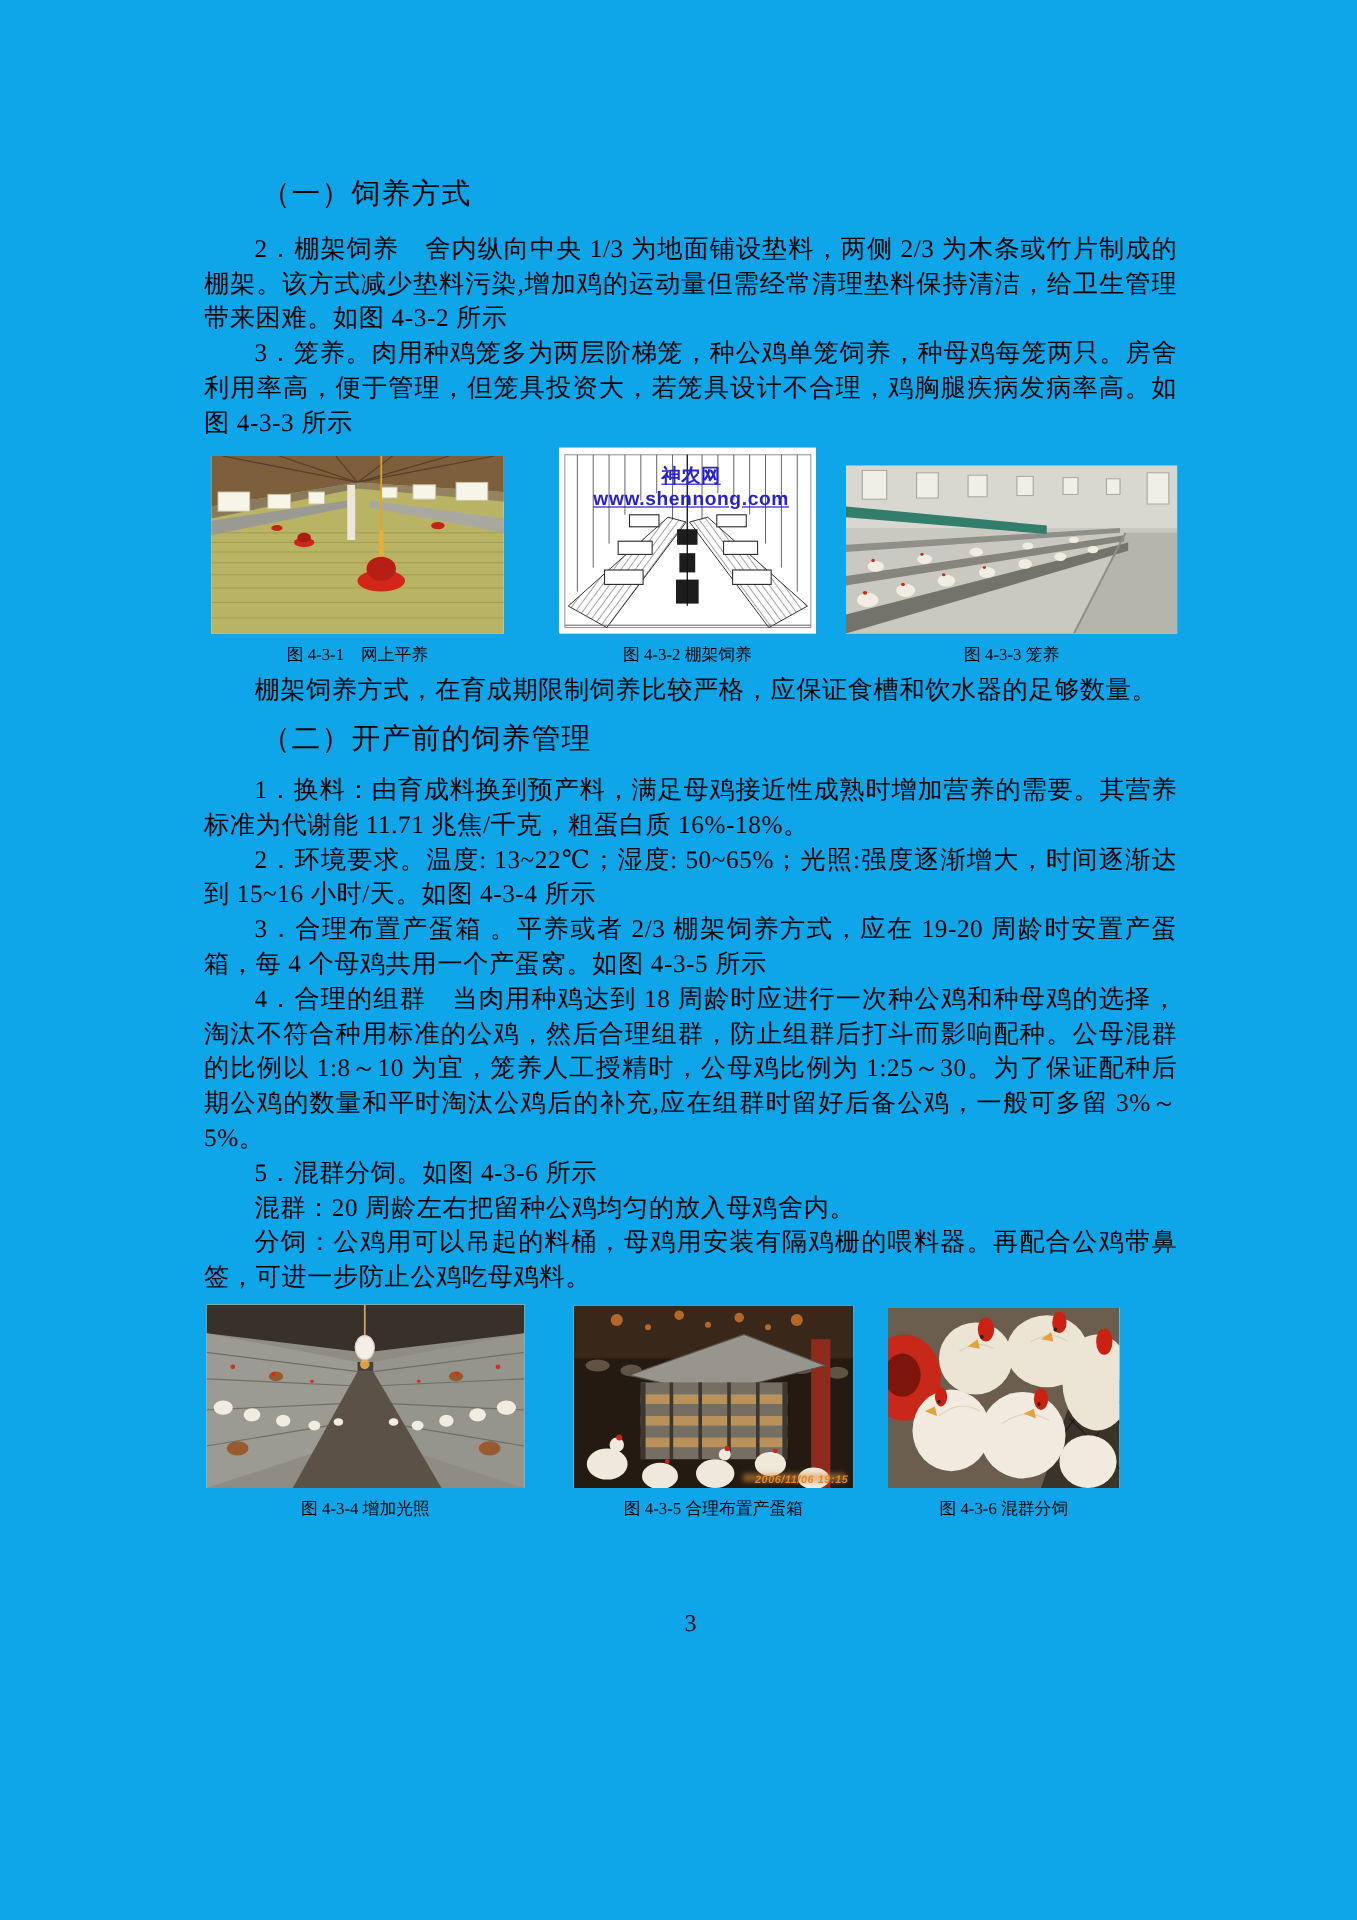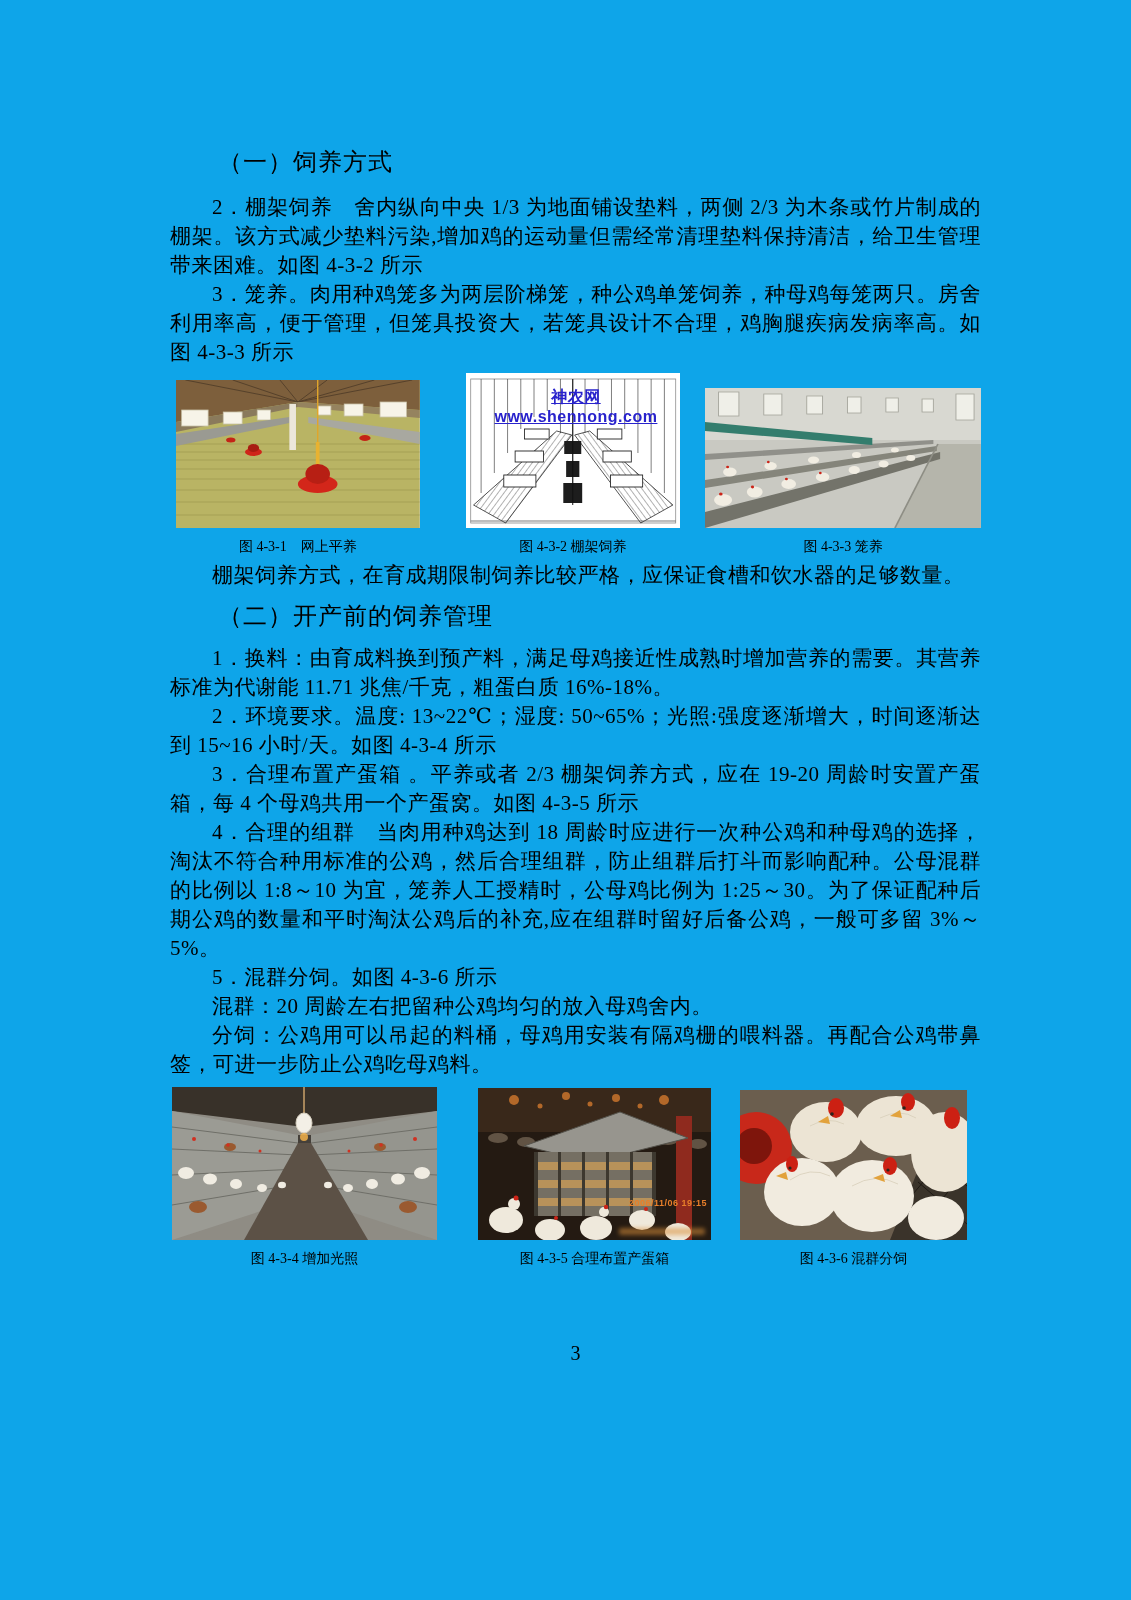--- a/index.html
+++ b/index.html
@@ -32,30 +32,30 @@
   .fig-caption{
     font-size:14px;line-height:29px;text-align:center;margin-top:4px;white-space:nowrap;
   }
   
   .f1{margin-left:6px;width:258px;} .f1 .fig-art{height:148px;}
   .f2{margin-left:46px;width:227px;} .f2 .fig-art{height:155px;background:#fff;}
   .f3{margin-left:25px;width:292px;} .f3 .fig-art{height:140px;}
   
   .f4{margin-left:2px;width:265px;} .f4 .fig-art{height:153px;}
   .f5{margin-left:41px;width:233px;} .f5 .fig-art{height:152px;}
-  .f6{margin-left:29px;width:227px;} .f6 .fig-art{height:150px;}
+  .f6{margin-left:29px;width:193px;} .f6 .fig-art{height:150px;}
   .watermark{
     position:absolute;top:14px;left:6px;right:0;text-align:center;
     font-family:"Liberation Sans","DejaVu Sans",sans-serif;
     font-size:16px;font-weight:700;color:#2822cc;letter-spacing:0.5px;text-decoration:underline;
   }
   .timestamp{
-    position:absolute;right:4px;bottom:32px;
+    position:absolute;right:4px;bottom:2px;
     font-family:"Liberation Sans","DejaVu Sans",sans-serif;
-    font-size:9px;font-weight:700;color:#e87f2a;letter-spacing:0.5px;
+    font-size:9px;font-weight:700;color:#e87f2a;letter-spacing:0.5px;font-style:italic;
   }
   .stamp-smudge{
     position:absolute;right:6px;bottom:5px;width:86px;height:7px;
     background:#d98f3a;opacity:.55;filter:blur(2px);border-radius:2px;
   }
   .page-number{
     text-align:center;font-size:20px;line-height:29px;margin-top:66px;
   }
 </style>
 </head>

